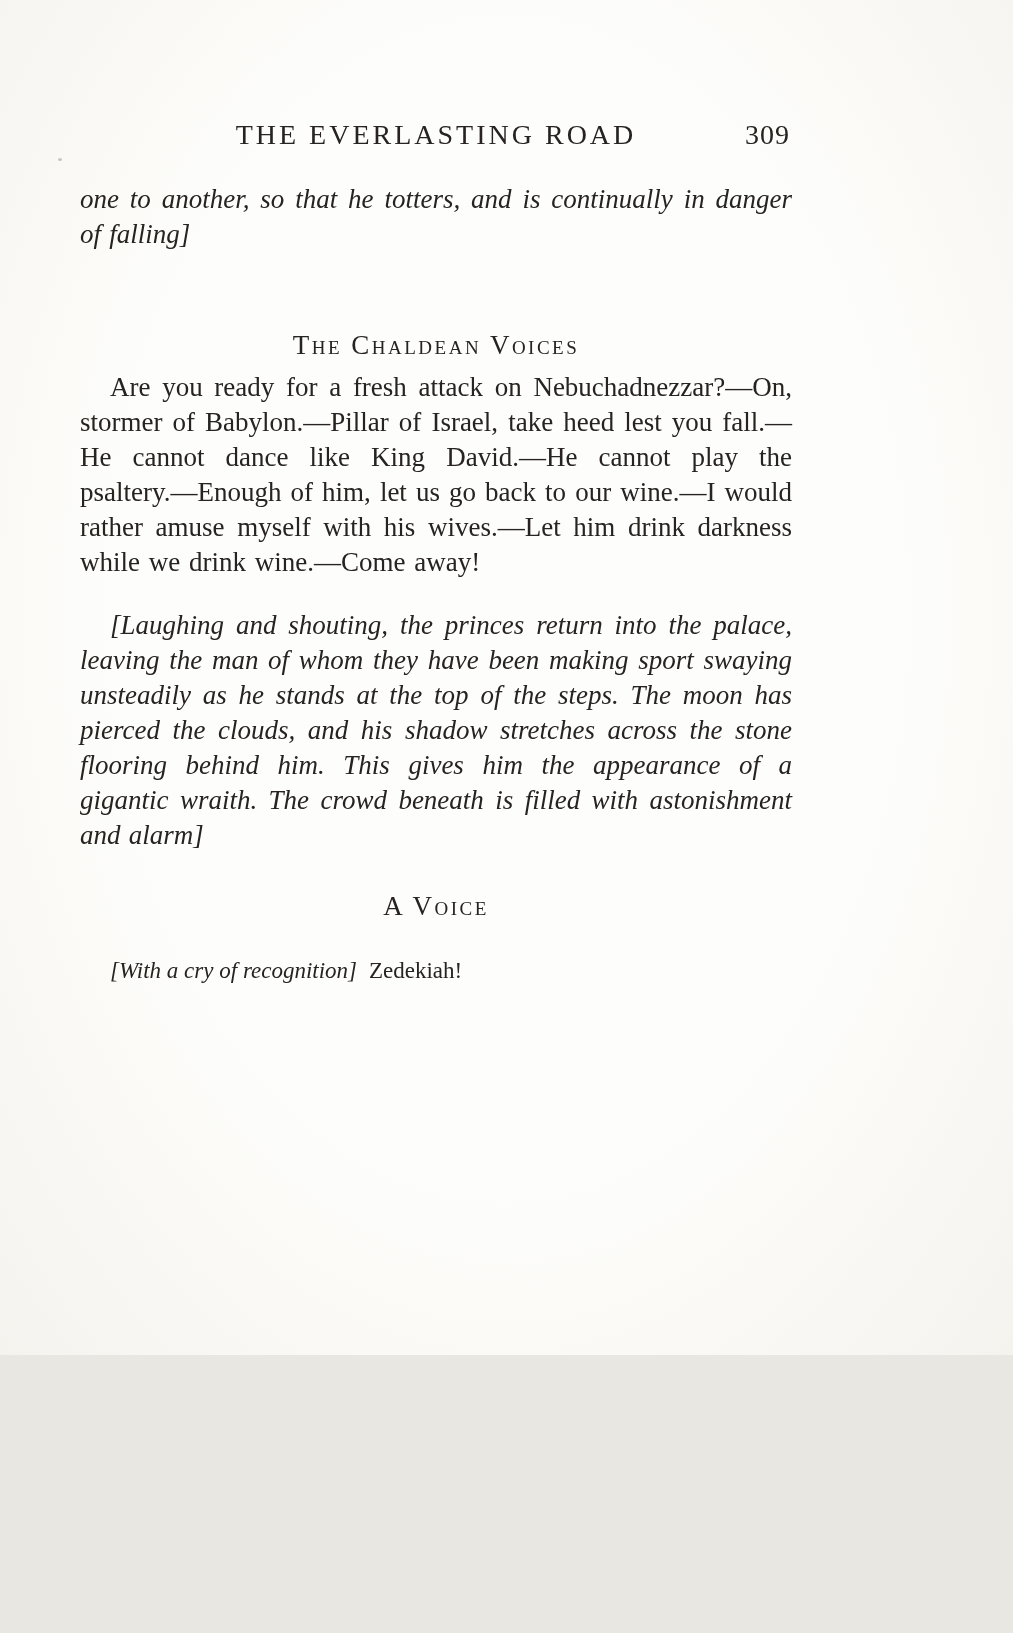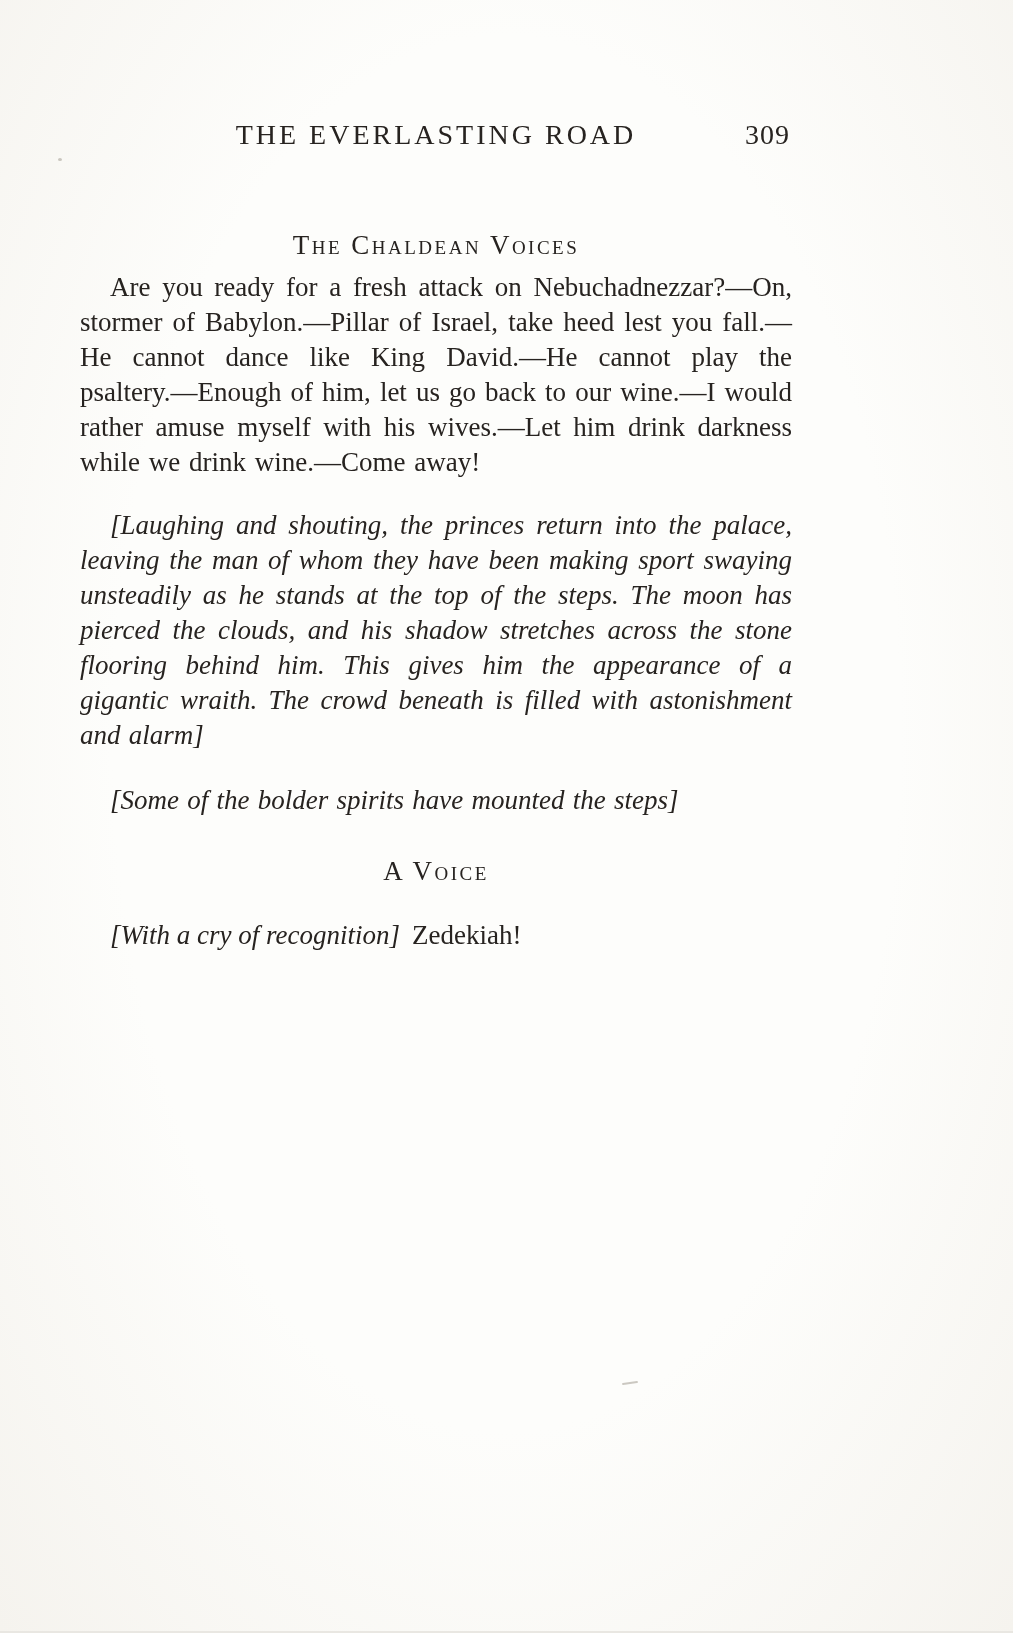--- a/index.html
+++ b/index.html
@@ -10,21 +10,21 @@
   }
 
   body {
     font-family: "Liberation Serif", "DejaVu Serif", serif;
     background: #e9e7e2;
   }
 
   .page {
     position: relative;
     width: 1013px;
-    height: 1631px;
+    height: 1355px;
     background: var(--paper, #fcfbf8);
     background-image: radial-gradient(ellipse at 50% 45%, #fdfdfb 55%, #f5f3ee 100%);
     color: var(--ink, #272320);
     overflow: hidden;
   }
 
   .content {
     position: absolute;
     left: 80px;
     top: 118px;
@@ -83,21 +83,21 @@
   .stage-block {
     text-indent: 30px;
     margin-top: 28px;
   }
   .stage-single {
     text-indent: 30px;
     margin-top: 30px;
   }
 
   .voice-line {
-    font-size: 27px;
+    font-size: 23px;
     line-height: 35px;
     text-indent: 30px;
     margin-top: 30px;
   }
   .voice-line .stage-inline { font-style: italic; }
   .voice-line .voice-speech { margin-left: 12px; font-style: normal; }
 
   
   .artifact {
     position: absolute;
@@ -128,30 +128,30 @@
   <span class="artifact artifact-dot"></span>
   <span class="artifact artifact-mark"></span>
 
   <div class="content">
 
     <header class="running-head">
       <span class="title">THE EVERLASTING ROAD</span>
       <span class="page-number">309</span>
     </header>
 
+    <p class="stage continuation">one to another, so that he totters, and is continually in danger of falling]</p>
 
     <h2 class="speaker speaker-1">The Chaldean Voices</h2>
 
     <p class="speech">Are you ready for a fresh attack on Nebuchadnezzar?—On, stormer of Babylon.—Pillar of Israel, take heed lest you fall.—He cannot dance like King David.—He cannot play the psaltery.—Enough of him, let us go back to our wine.—I would rather amuse myself with his wives.—Let him drink darkness while we drink wine.—Come away!</p>
 
     <p class="stage stage-block">[Laughing and shouting, the princes return into the palace, leaving the man of whom they have been making sport swaying unsteadily as he stands at the top of the steps. The moon has pierced the clouds, and his shadow stretches across the stone flooring behind him. This gives him the appearance of a gigantic wraith. The crowd beneath is filled with astonishment and alarm]</p>
 
 
 
-    <p class="stage stage-single">[Some of the bolder spirits have mounted the steps]</p>
 
     <h2 class="speaker speaker-3">A Voice</h2>
 
     <p class="voice-line">
       <span class="stage-inline">[With a cry of recognition]</span><span class="voice-speech">Zedekiah!</span>
     </p>
 
   </div>
 </div>
 

